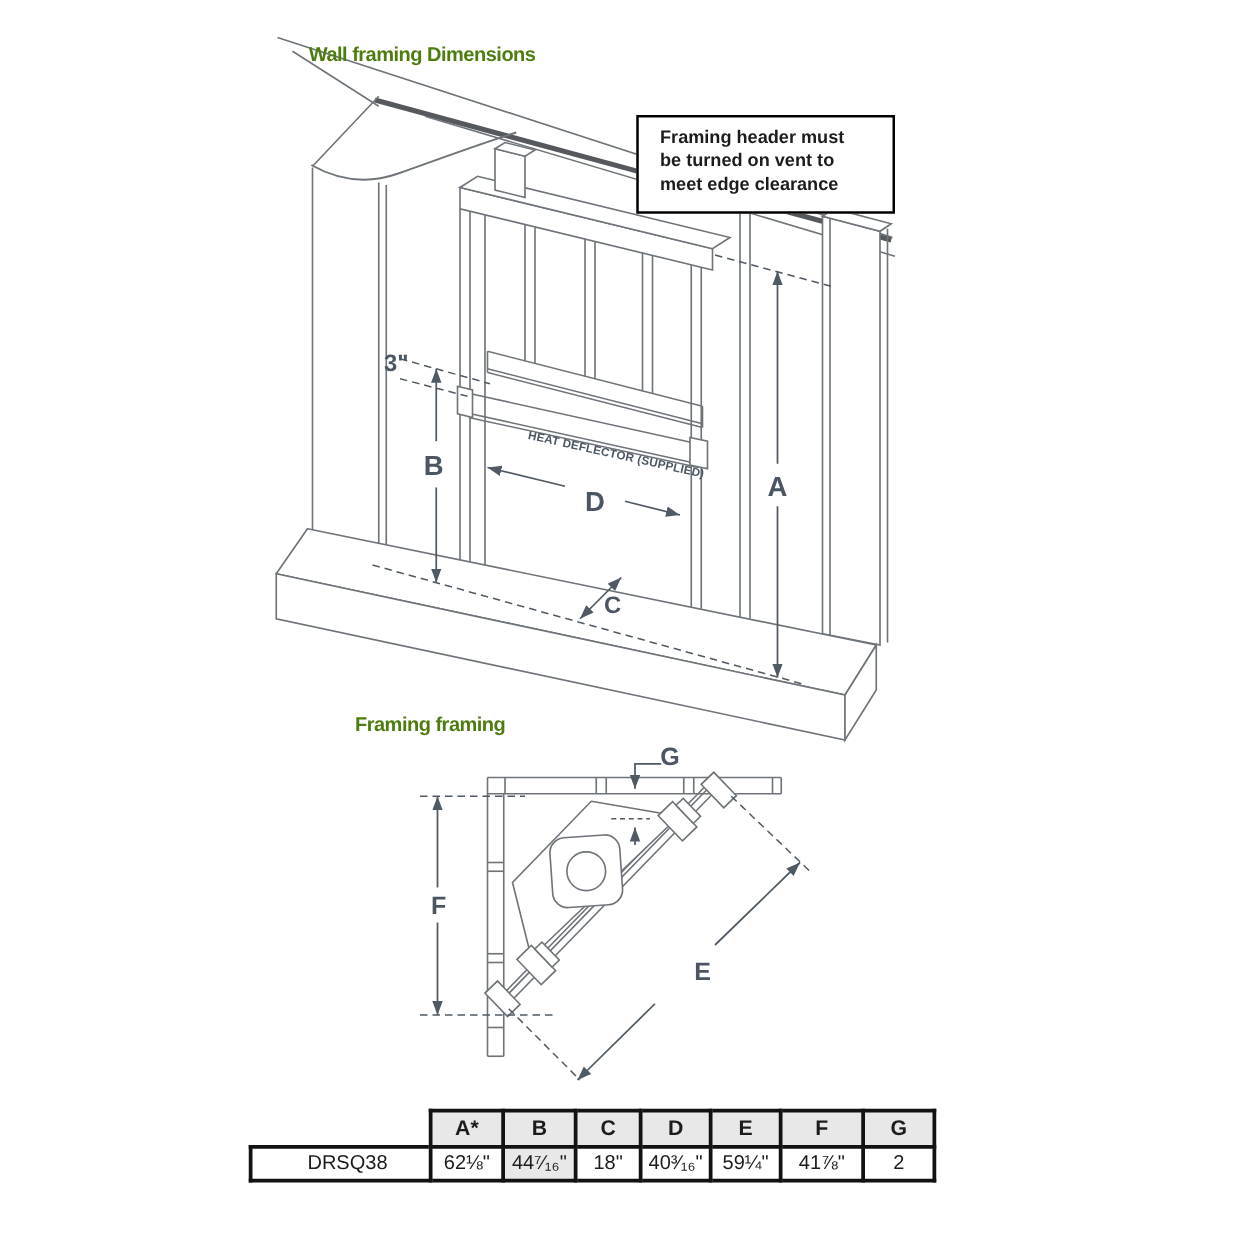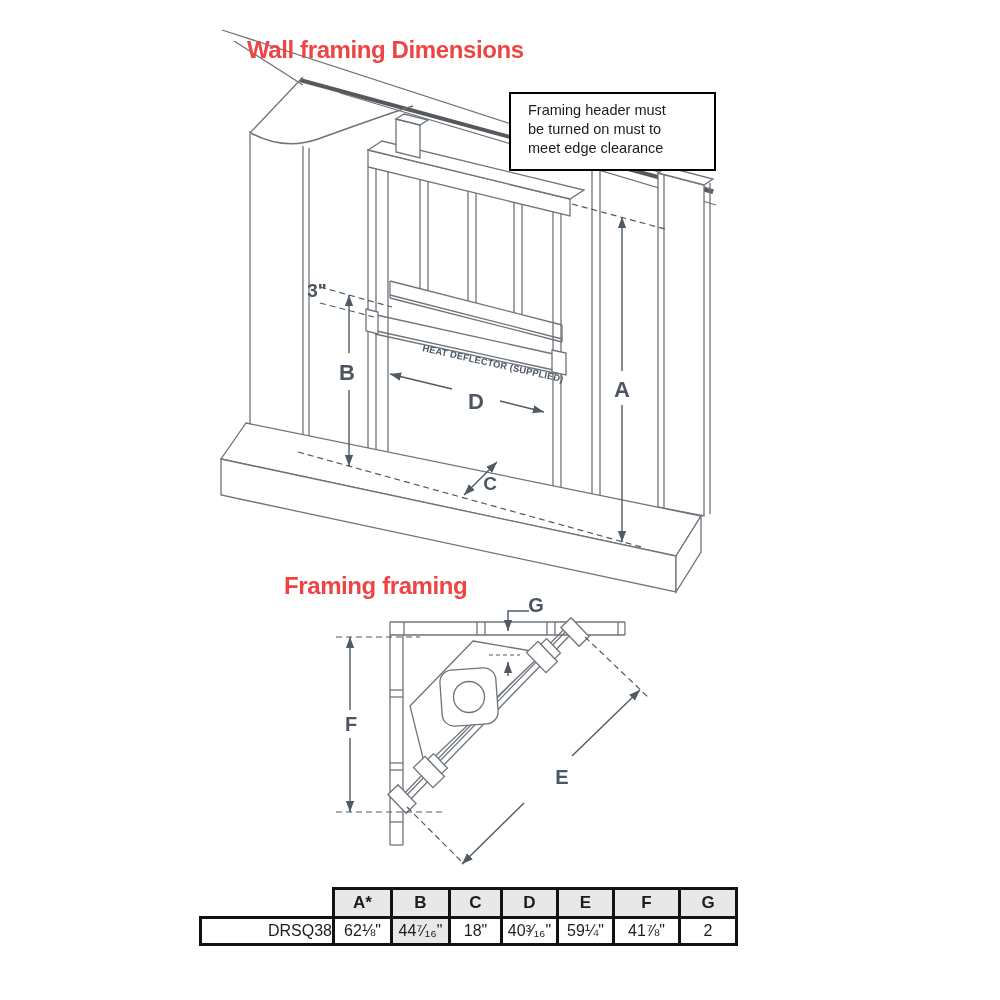--- a/index.html
+++ b/index.html
@@ -1,36 +1,36 @@
 <!DOCTYPE html>
 <html><head>
 <meta charset="utf-8">
 <style>
   html,body{margin:0;padding:0;background:#fff;}
   body{width:1000px;height:1000px;position:relative;overflow:hidden;
        font-family:"Liberation Sans",sans-serif;color:#1c1c1a;}
   .abs{position:absolute;}
-  .title{font-weight:bold;font-size:24px;letter-spacing:-0.4px;color:#ef4444;white-space:nowrap;}
+  .title{font-weight:bold;font-size:16px;letter-spacing:-0.4px;color:#4d7c0f;white-space:nowrap;}
   #callout{left:509px;top:92px;width:207px;height:79px;box-sizing:border-box;
            border:2.5px solid #000;background:#fff;padding:7px 0 0 17px;
-           font-size:14.5px;font-weight:normal;line-height:1.32;z-index:5;}
+           font-size:14.5px;font-weight:bold;line-height:1.32;z-index:5;}
   svg{position:absolute;left:0;top:0;z-index:1;}
   svg text{font-family:"Liberation Sans",sans-serif;font-weight:bold;fill:#4b5662;}
   .ln{stroke:#6e747a;stroke-width:1.3;fill:none;}
   .lnf{stroke:#6e747a;stroke-width:1.3;fill:#fff;}
   .dk{stroke:#55595d;stroke-width:4;fill:none;}
   .dim{stroke:#4f5a64;stroke-width:1.4;fill:none;}
   .dsh{stroke:#4f5a64;stroke-width:1.2;fill:none;stroke-dasharray:6 4;}
   #dim-table{left:199px;top:887px;border-collapse:collapse;z-index:4;}
   #dim-table td,#dim-table th{border:3px solid #121212;text-align:center;
       font-size:16px;font-weight:normal;background:#fff;padding:0;}
   #dim-table th{background:#e8e8e8;font-weight:bold;font-size:17px;height:26px;}
   #dim-table td{height:24px;}
   #dim-table .nocell{border:none;background:transparent;}
-  #dim-table .lbl{width:130px;text-align:right;padding-left:0;}
+  #dim-table .lbl{width:130px;text-align:center;padding-left:11px;}
   #dim-table .shade{background:#e8e8e8;}
 </style>
 </head>
 <body>
 
 <svg width="1000" height="1000" viewBox="0 0 1000 1000">
   <defs>
     <marker id="ah" markerWidth="9" markerHeight="7" refX="8" refY="3" orient="auto-start-reverse">
       <path d="M0,0 L8,3 L0,6 Z" fill="#4f5a64"></path>
     </marker>
@@ -191,21 +191,21 @@
       <text x="536" y="612" font-size="20" text-anchor="middle">G</text>
     </g>
   </g>
 </svg>
 
 <div class="abs title" style="left:247px;top:36px;z-index:3;">Wall framing Dimensions</div>
 <div class="abs title" style="left:284px;top:572px;z-index:3;">Framing framing</div>
 
 <div class="abs" id="callout">
   <div>Framing header must</div>
-  <div>be turned on must to</div>
+  <div>be turned on vent to</div>
   <div>meet edge clearance</div>
 </div>
 
 <table class="abs" id="dim-table">
   <tbody>
       <tr>
     <th class="nocell" style="width:130px;"></th>
     <th style="width:55px;">A*</th>
     <th style="width:55px;">B</th>
     <th style="width:49px;">C</th>

